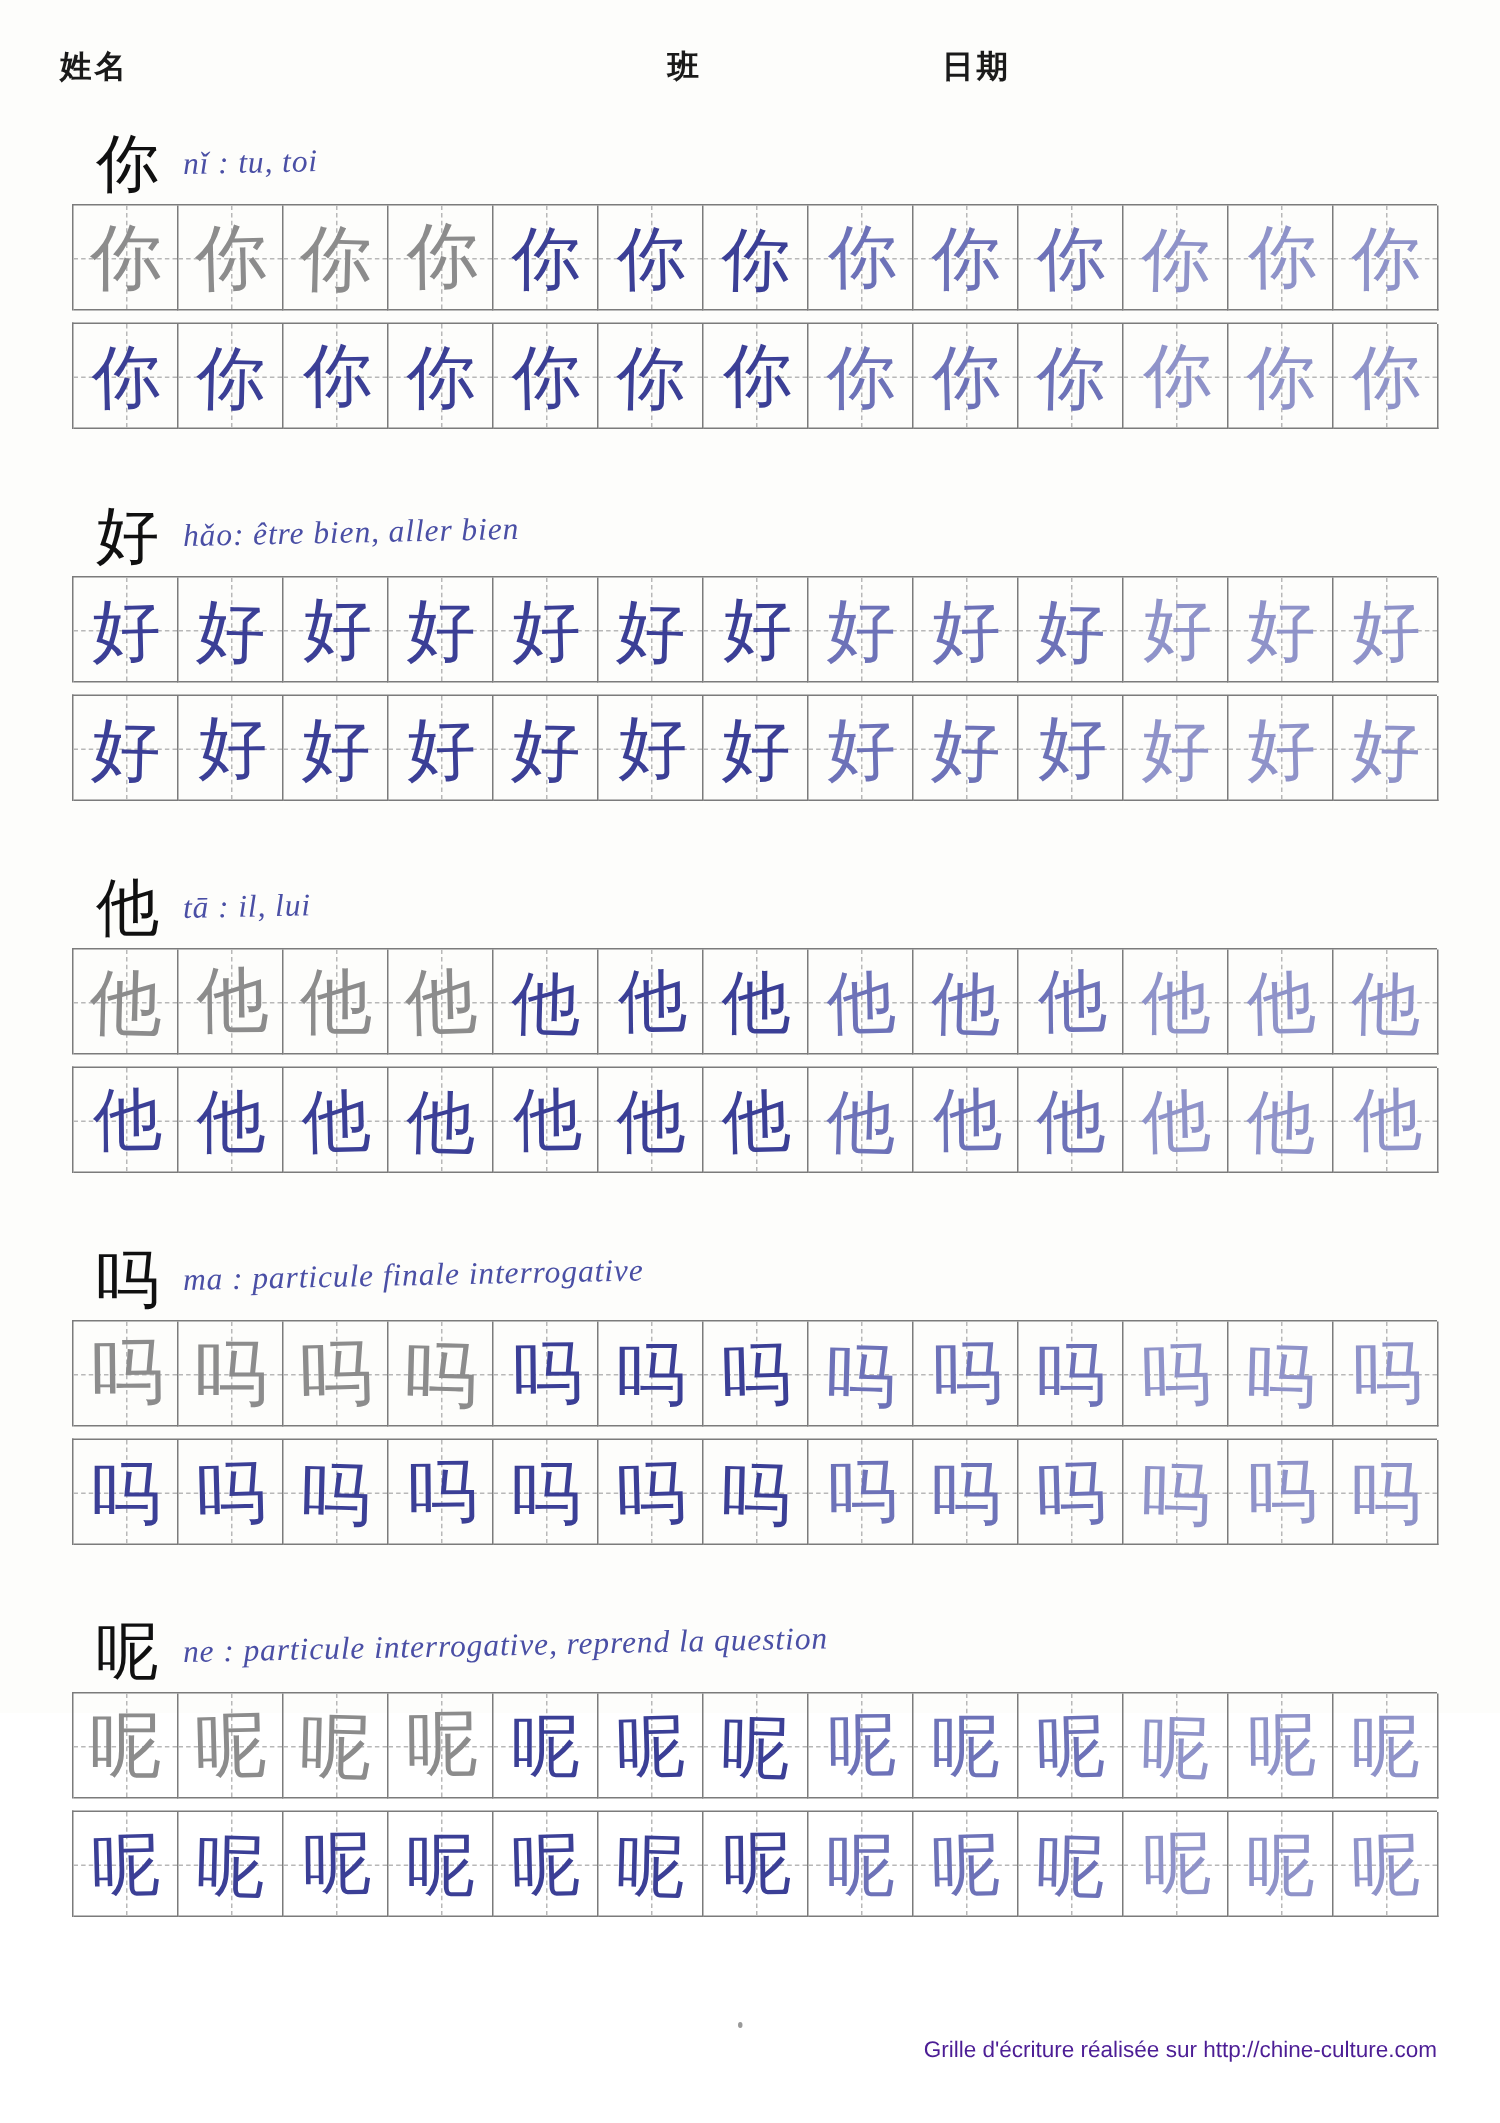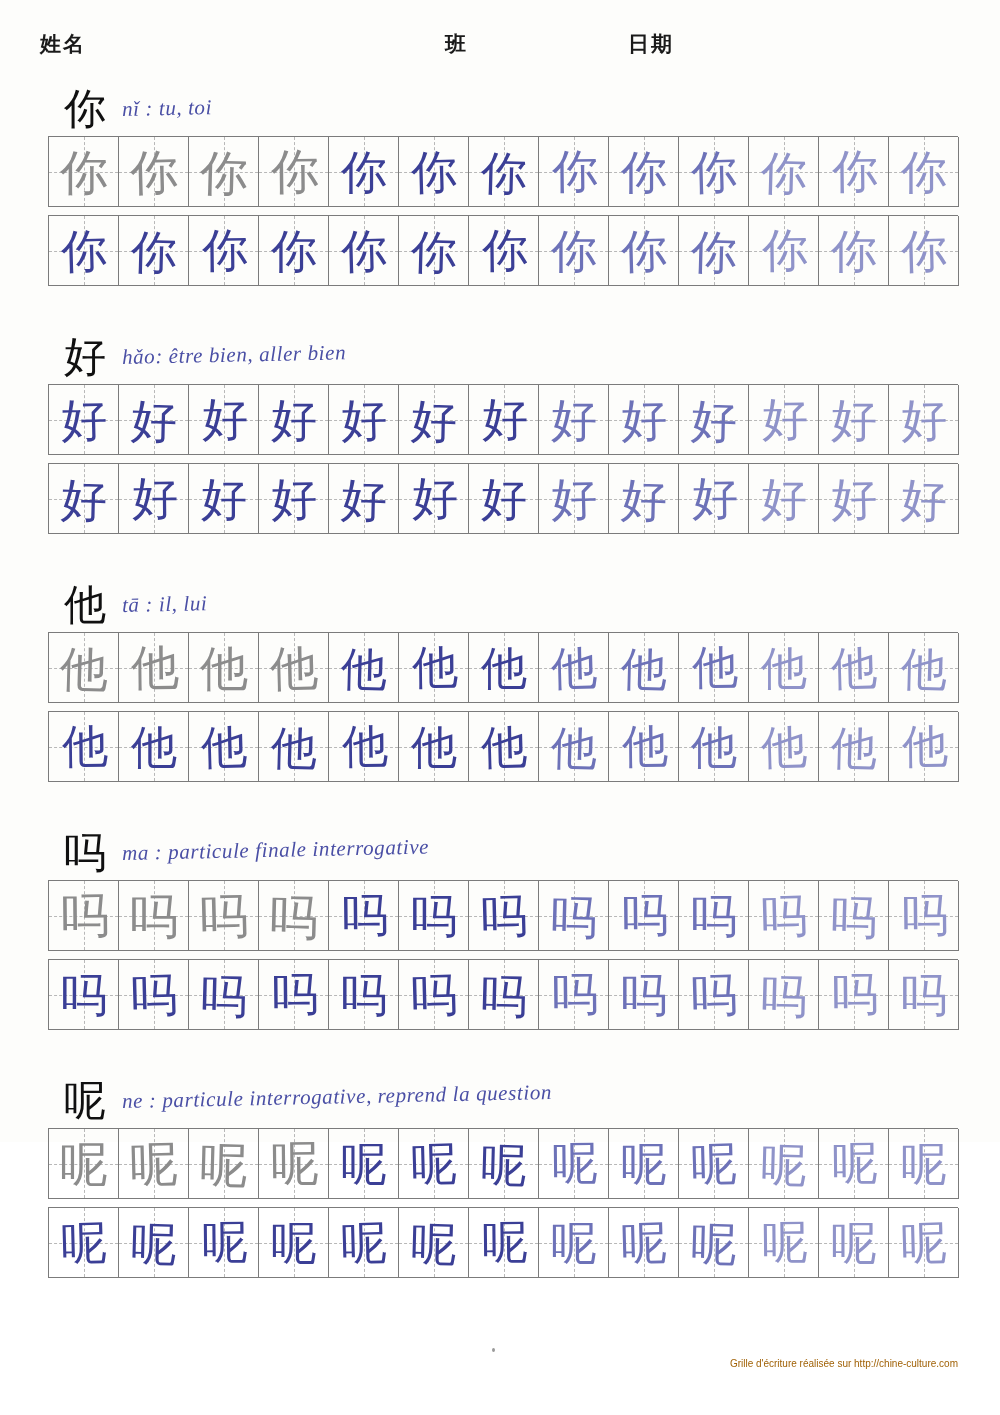--- a/index.html
+++ b/index.html
@@ -153,22 +153,22 @@
 
   .footer {
     position: absolute;
     left: 0;
     top: 1358px;
     width: 1000px;
     text-align: right;
     padding-right: 42px;
     box-sizing: border-box;
     font-family: "Liberation Sans", sans-serif;
-    font-size: 10px;
-    color: #a16207;
+    font-size: 15px;
+    color: #4c1d95;
   }
   .speck {
     position: absolute;
     width: 3px; height: 4px;
     background: #9a9a9a;
     left: 492px; top: 1348px;
     border-radius: 50%;
   }
 </style>
 </head>

